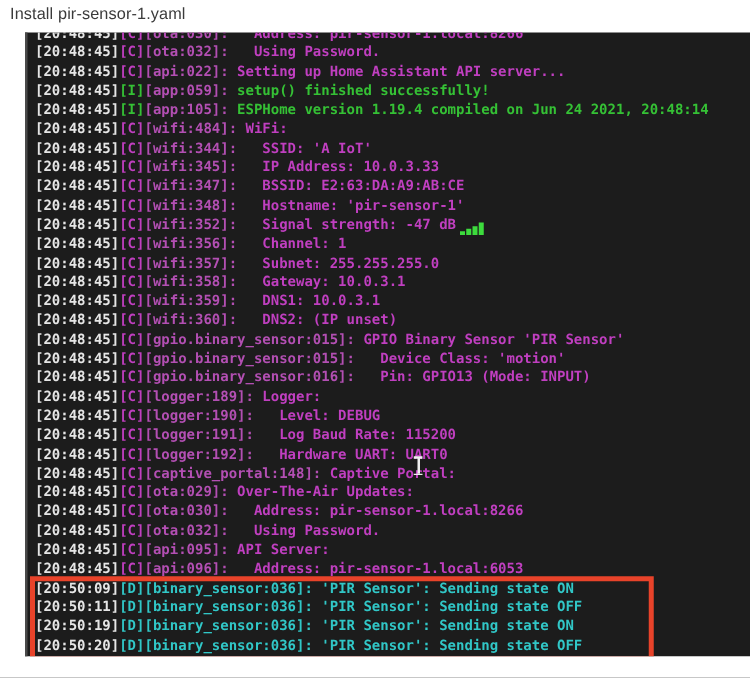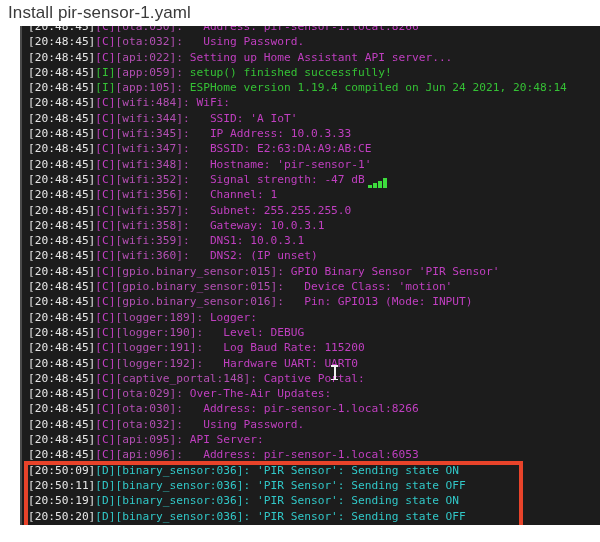--- a/index.html
+++ b/index.html
@@ -11,21 +11,21 @@
     width: 600px;
     height: 542px;
     font-family: "Liberation Sans", sans-serif;
     overflow: hidden;
     position: relative;
   }
   #page-title {
     position: absolute;
     left: 8px;
     top: 3px;
-    font-size: 17px;
+    font-size: 13px;
     color: #3b3b3b;
     letter-spacing: 0.1px;
     font-family: "Liberation Sans", sans-serif;
     white-space: nowrap;
   }
   #terminal {
     position: absolute;
     left: 20px;
     top: 26px;
     width: 580px;
@@ -40,20 +40,21 @@
     left: 0;
     top: 0;
     width: 100%;
     padding: 0 0 12px 6px;
     box-sizing: border-box;
     font-family: "DejaVu Sans Mono", "Liberation Mono", monospace;
     font-size: 11.2px;
     line-height: 15.3px;
     white-space: pre;
     letter-spacing: 0px;
+    font-weight: bold;
   }
   .line {
     white-space: pre;
     height: 15.3px;
     position: relative;
   }
   .ts { color: #e6e6e6; }
   .lv-C { color: #c03fc0; }
   .lv-I { color: #35c135; }
   .lv-D { color: #31c7c7; }

